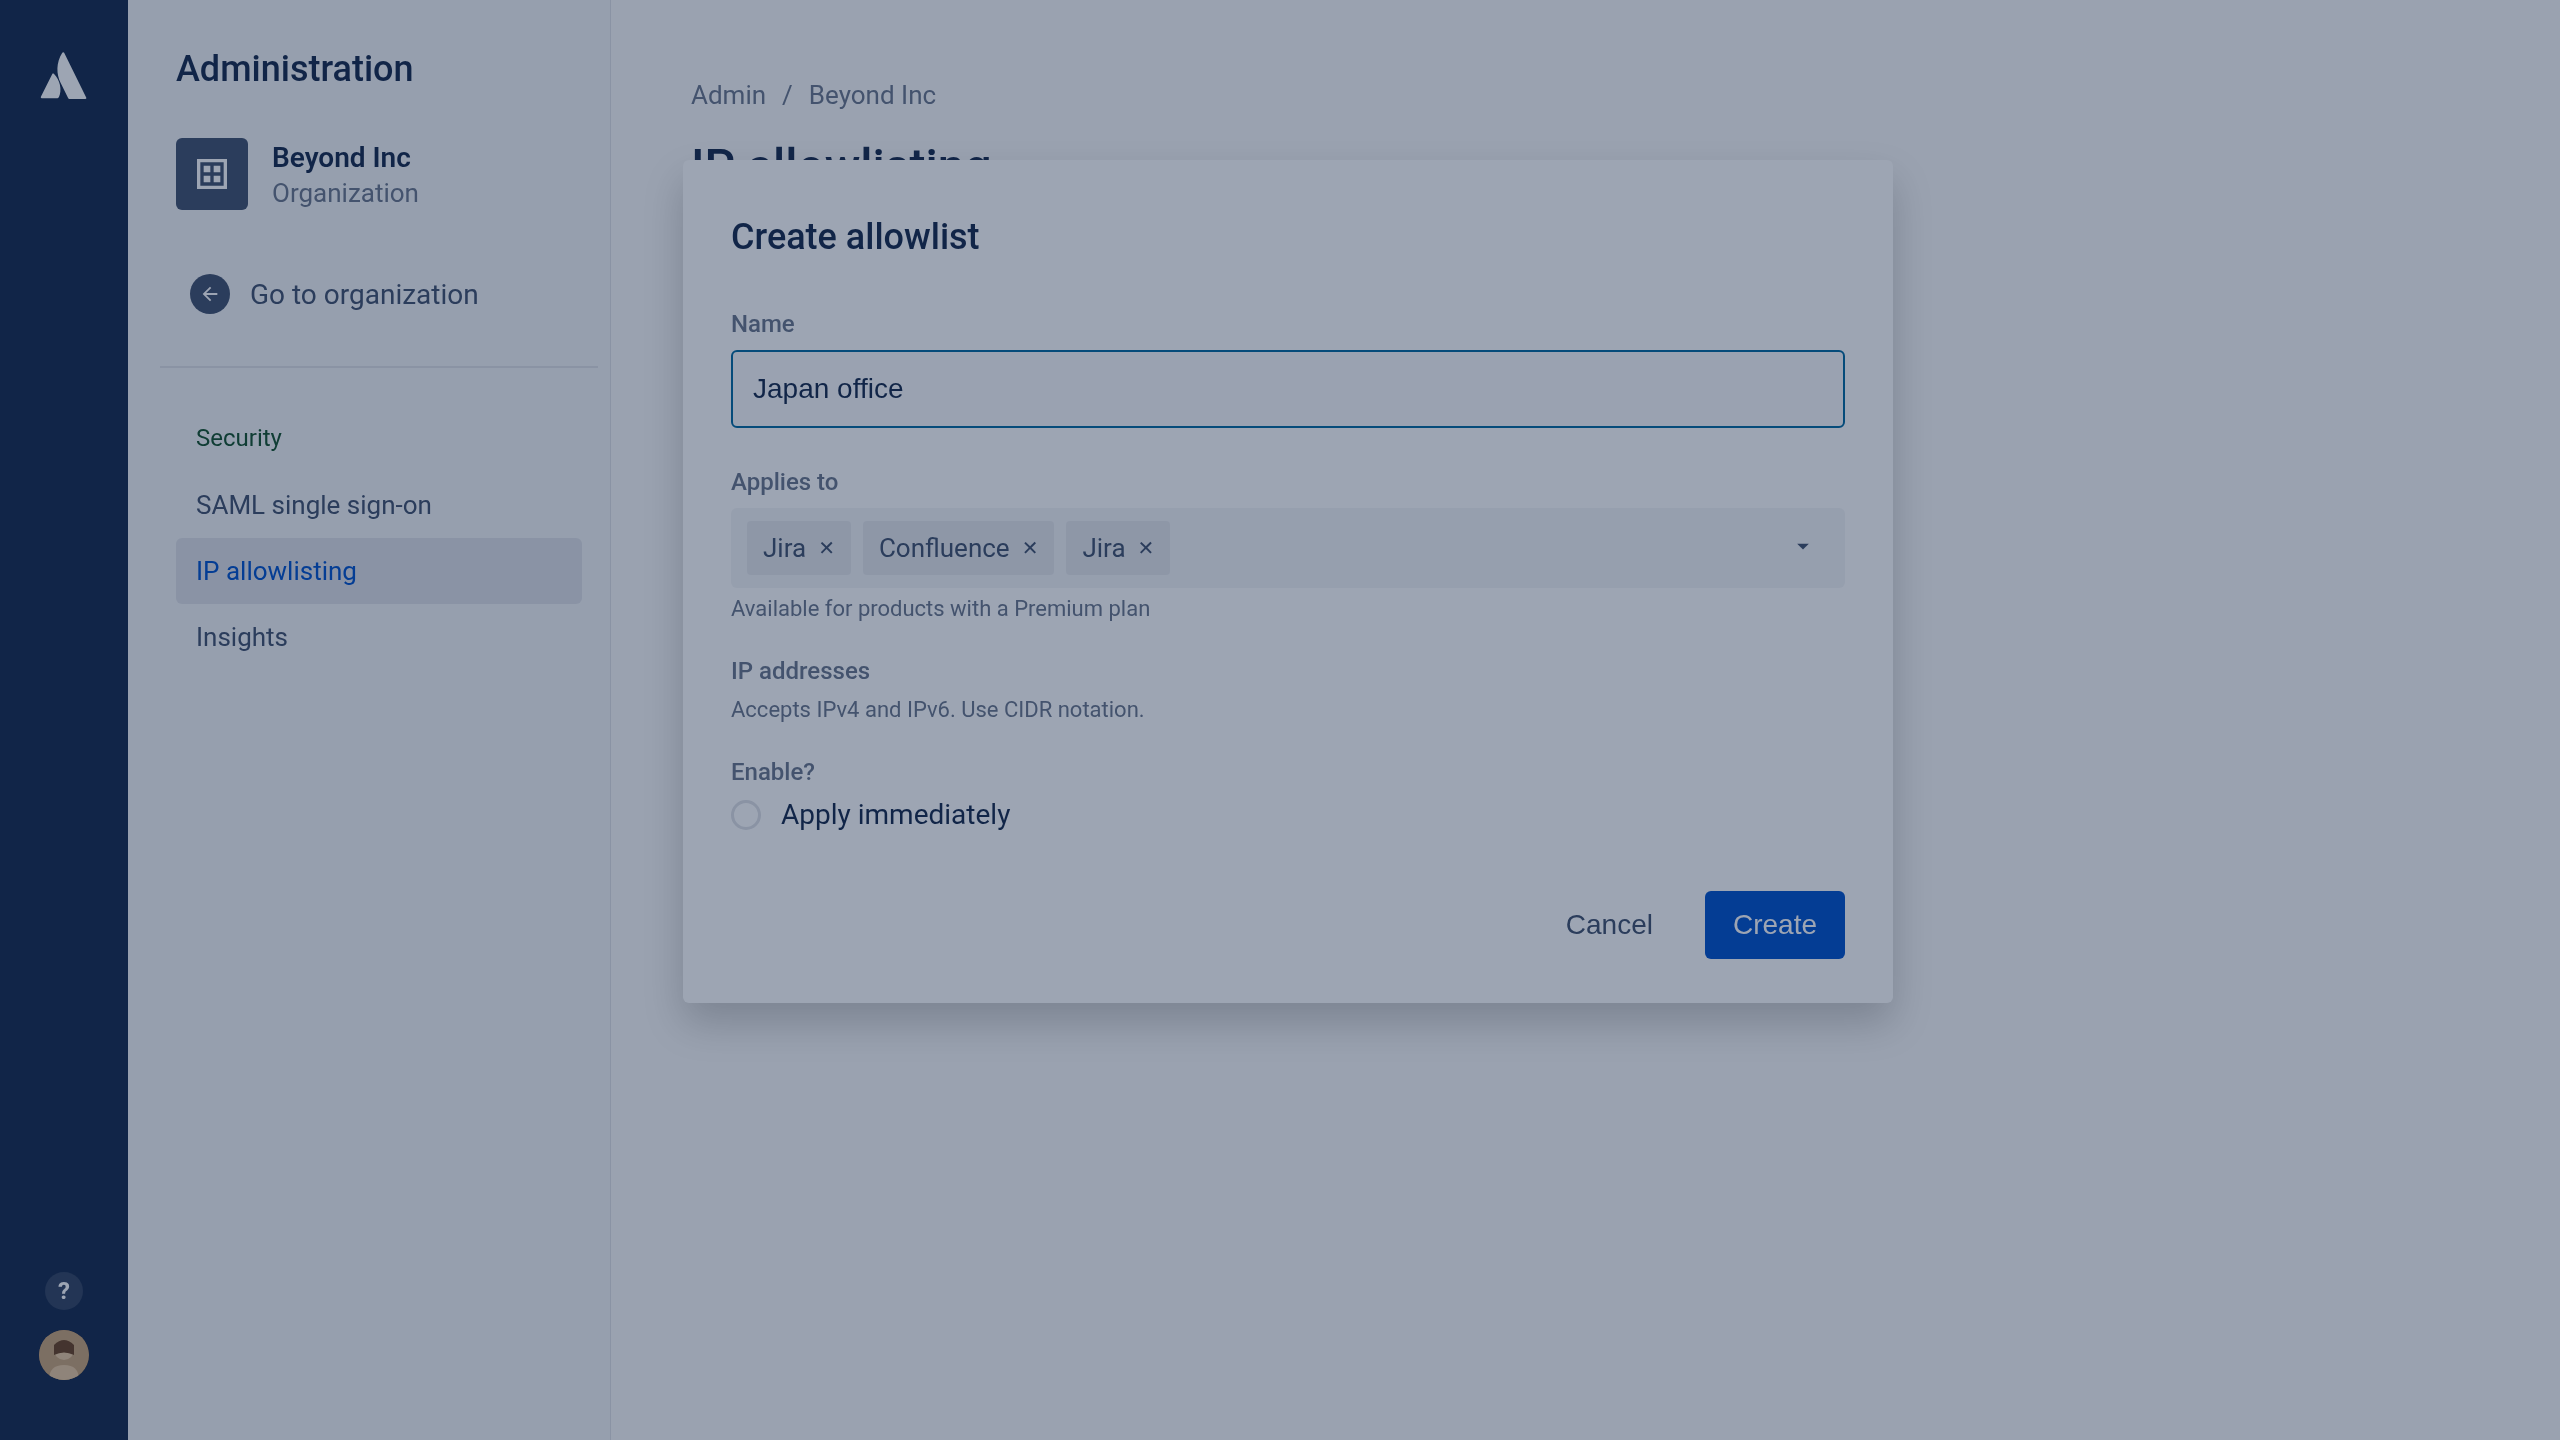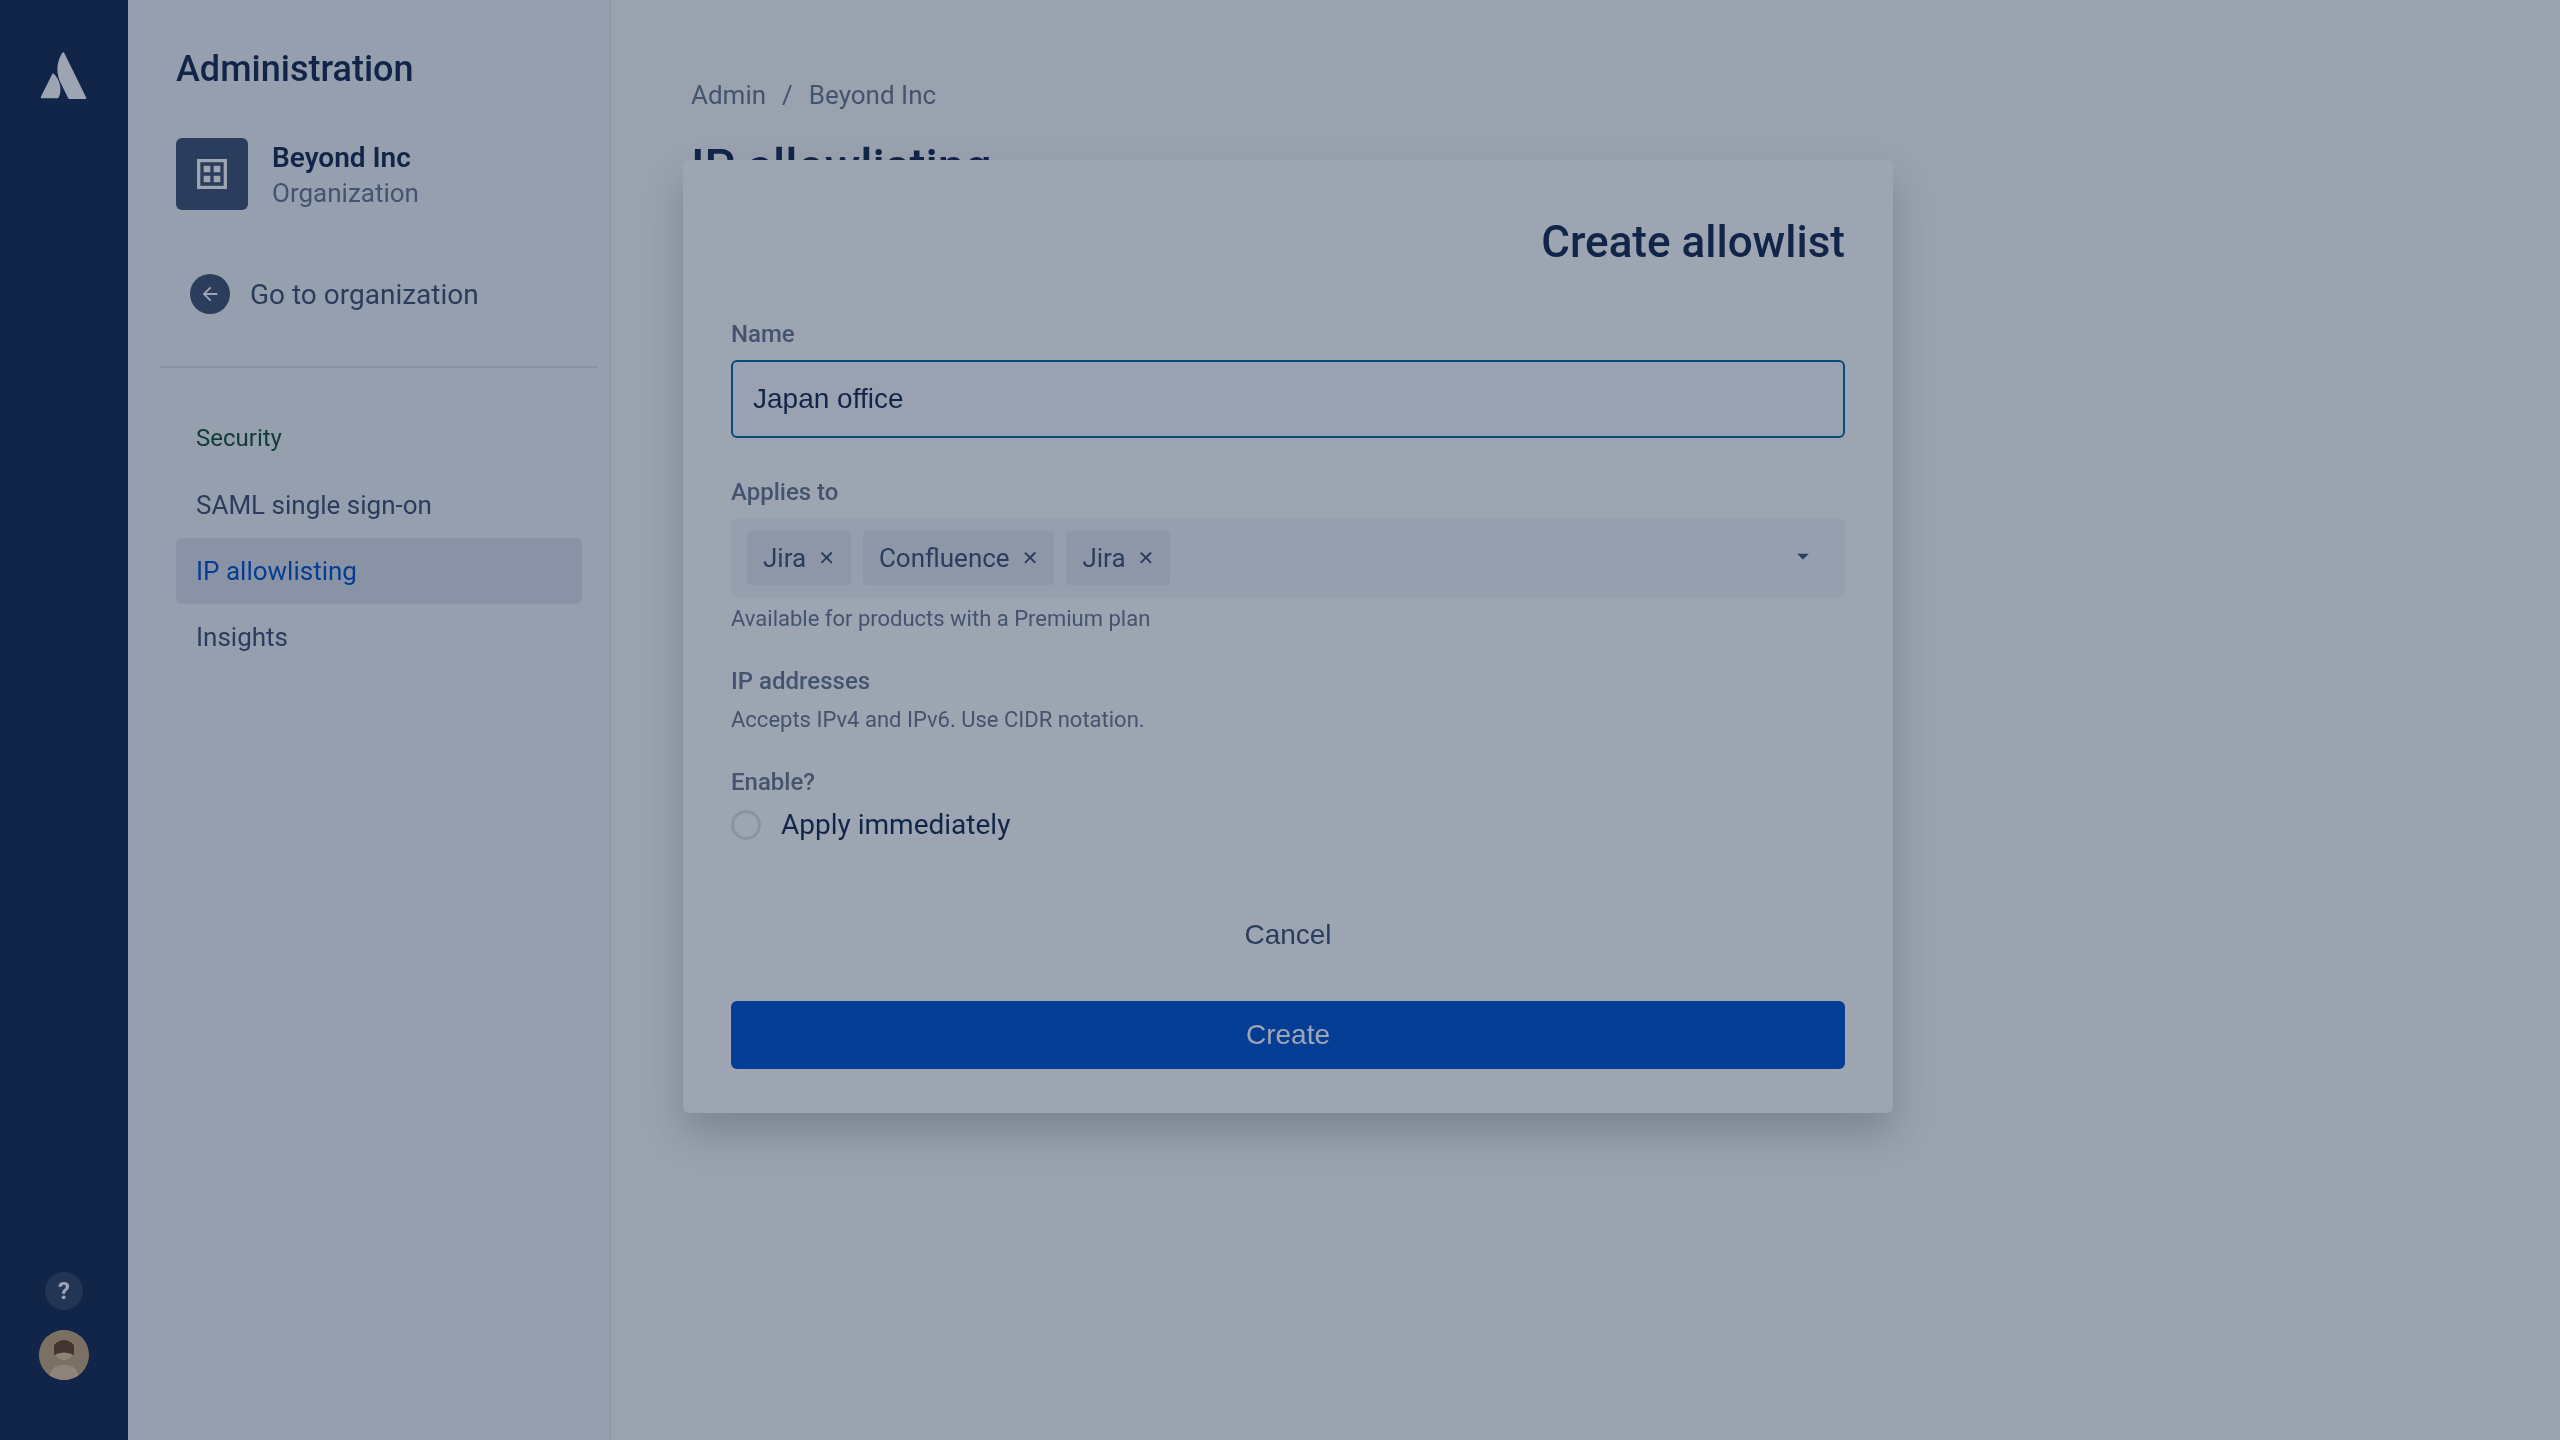--- a/index.html
+++ b/index.html
@@ -187,25 +187,24 @@
       position: absolute;
       top: 160px;
       left: 683px;
       width: 1210px;
       background: #ffffff;
       border-radius: 6px;
       box-shadow: 0 20px 40px rgba(0,0,0,0.2);
       padding: 56px 48px 44px 48px;
     }
     .modal-title {
-      font-size: 44px;
+      font-size: 36px;
       font-weight: 500;
       color: #172b4d;
       margin-bottom: 52px;
-      text-align: right;
     }
     .field-label {
       font-size: 24px;
       font-weight: 500;
       color: #6b778c;
       margin-bottom: 12px;
       display: block;
     }
     .text-input {
       width: 100%;
@@ -294,24 +293,23 @@
       height: 14px;
       border-radius: 50%;
       background: #0052cc;
     }
     .radio-label {
       font-size: 28px;
       color: #172b4d;
     }
     .modal-actions {
       display: flex;
-      justify-content: flex-start;
-      gap: 32px;
+      justify-content: flex-end;
+      gap: 24px;
       margin-top: 60px;
-      flex-direction: column;
     }
     .btn {
       padding: 18px 28px;
       border-radius: 6px;
       font-size: 28px;
       font-weight: 500;
       border: none;
       cursor: pointer;
     }
     .btn-secondary {

